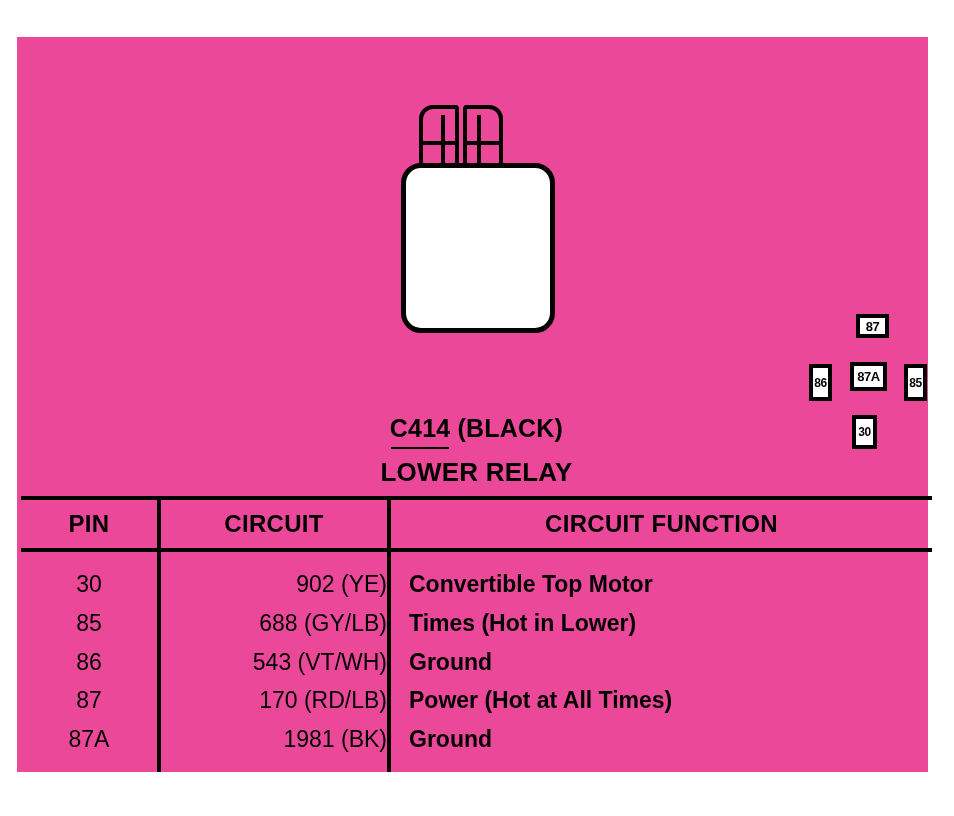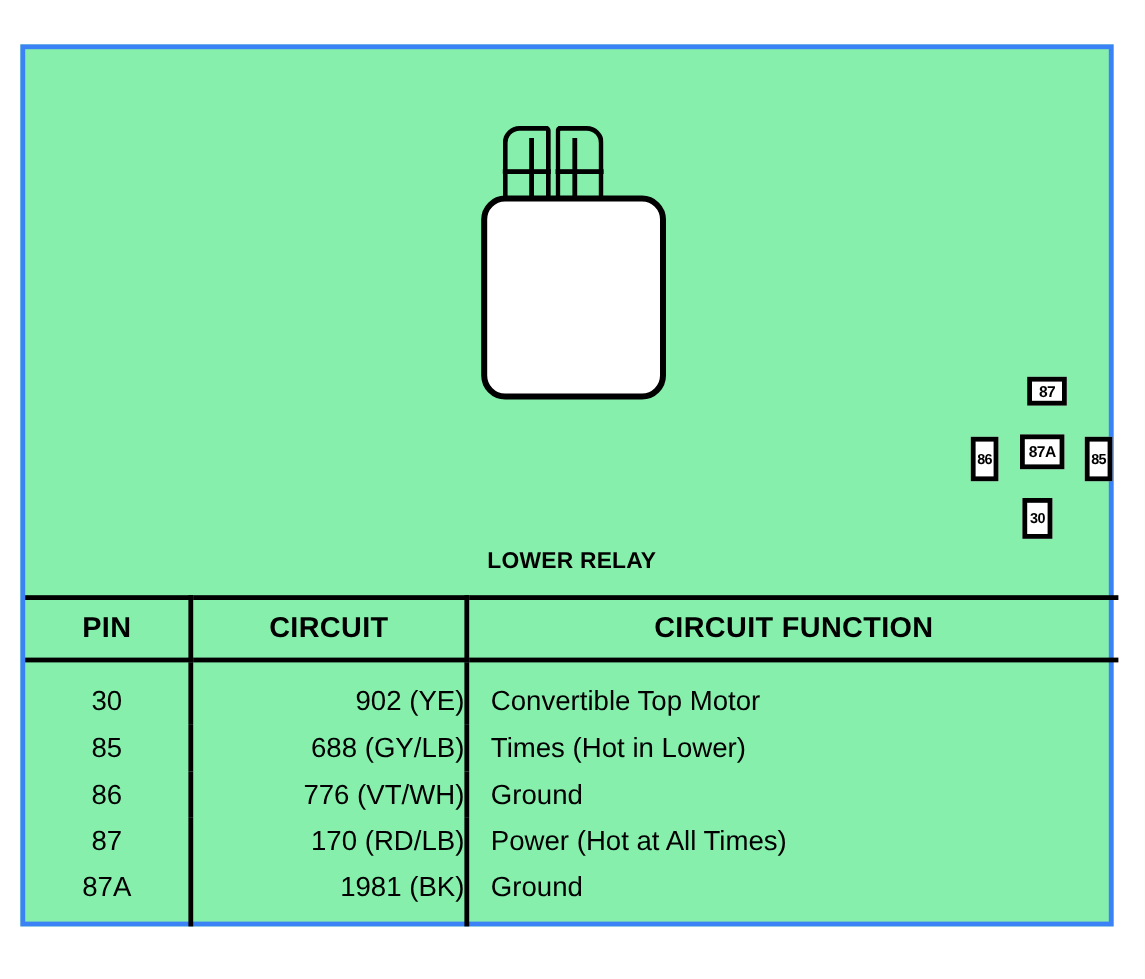--- a/index.html
+++ b/index.html
@@ -17,23 +17,23 @@
     position: relative;
   }
 
   
   #page-frame {
     position: absolute;
     left: 17px;
     top: 37px;
     width: 911px;
     height: 735px;
-    border: 4px solid #3b82f6;
-    box-sizing: border-box;
-    background: #86efac;
+    border: 4px solid #ec4899;
+    box-sizing: border-box;
+    background: #ec4899;
   }
 
   
   #connector-figure {
     position: absolute;
     left: 0;
     top: 0;
     width: 911px;
     height: 455px;
   }
@@ -147,21 +147,21 @@
     content: "";
     position: absolute;
     left: 1px;
     right: 1px;
     bottom: -6px;
     height: 2px;
     background: #000;
   }
   #caption-name {
     top: 416px;
-    font-size: 19px;
+    font-size: 26px;
     letter-spacing: 0.2px;
   }
 
   
   #pinout-table {
     position: absolute;
     left: 0;
     top: 455px;
     width: 911px;
     height: 276px;
@@ -188,21 +188,21 @@
   #pinout-table thead th:last-child { border-right: none; text-align: center; }
 
   #pinout-table tbody td {
     border-right: 4px solid #000;
     font-size: 23px;
     font-weight: normal;
     height: 34px;
     padding: 0;
     vertical-align: middle;
   }
-  #pinout-table tbody td:last-child { border-right: none; }
+  #pinout-table tbody td:last-child { border-right: none; font-weight: bold; }
 
   #pinout-table td.cell-pin {
     text-align: center;
   }
   #pinout-table td.cell-circuit {
     text-align: right;
     padding-left: 14px;
   }
   #pinout-table td.cell-function {
     text-align: left;
@@ -228,20 +228,24 @@
     </div>
 
     <div class="relay-body">
       <div class="pin-box pin-87">87</div>
       <div class="pin-box pin-87a">87A</div>
       <div class="pin-box pin-86">86</div>
       <div class="pin-box pin-85">85</div>
       <div class="pin-box pin-30">30</div>
     </div>
 
+    <div class="caption" id="caption-connector">
+      <span class="underlined">C414</span>
+      <span>(BLACK)</span>
+    </div>
 
     <div class="caption" id="caption-name">LOWER RELAY</div>
 
   </div>
 
   <table id="pinout-table">
     <colgroup>
       <col class="c-pin">
       <col class="c-circuit">
       <col class="c-function">
@@ -259,21 +263,21 @@
         <td class="cell-circuit">902 (YE)</td>
         <td class="cell-function">Convertible Top Motor</td>
       </tr>
       <tr>
         <td class="cell-pin">85</td>
         <td class="cell-circuit">688 (GY/LB)</td>
         <td class="cell-function">Times (Hot in Lower)</td>
       </tr>
       <tr>
         <td class="cell-pin">86</td>
-        <td class="cell-circuit">776 (VT/WH)</td>
+        <td class="cell-circuit">543 (VT/WH)</td>
         <td class="cell-function">Ground</td>
       </tr>
       <tr>
         <td class="cell-pin">87</td>
         <td class="cell-circuit">170 (RD/LB)</td>
         <td class="cell-function">Power (Hot at All Times)</td>
       </tr>
       <tr>
         <td class="cell-pin">87A</td>
         <td class="cell-circuit">1981 (BK)</td>

